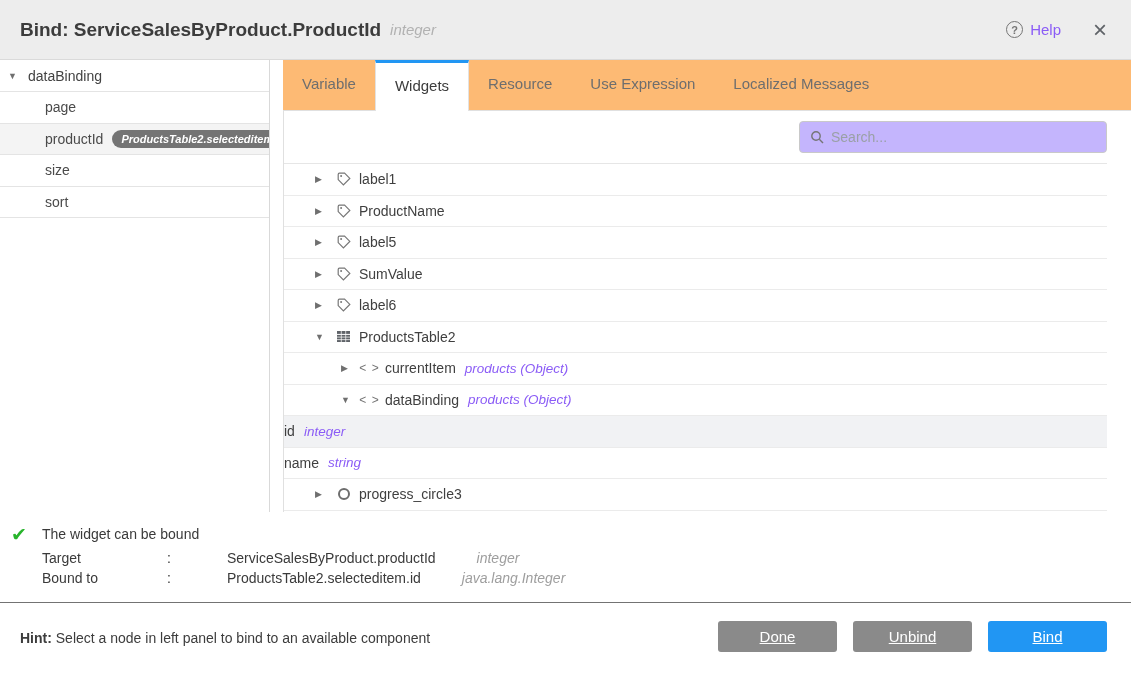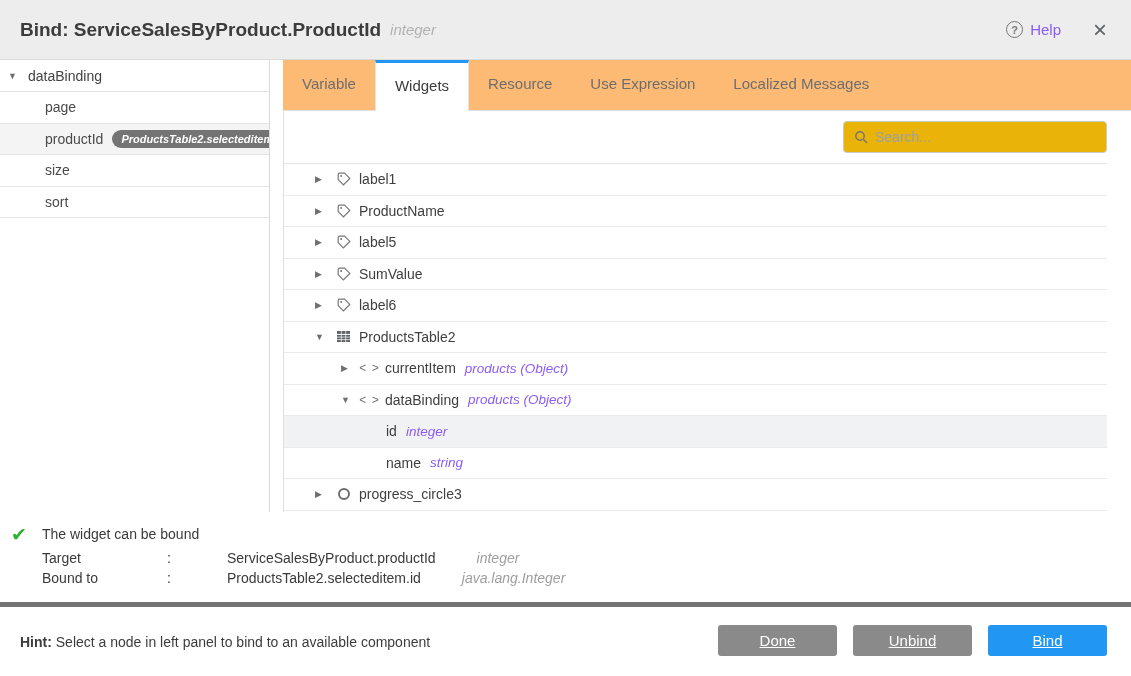--- a/index.html
+++ b/index.html
@@ -60,57 +60,57 @@
     border-top:3px solid #2196f3; line-height:45px;
     border-left:1px solid #e2e2e2; border-right:1px solid #e2e2e2;
     z-index:2; height:51px;
   }
   .panel {
     position:absolute; top:50px; left:0; right:0; bottom:0;
     background:#fff; border-left:1px solid #e0e0e0; border-top:1px solid #e0e0e0;
   }
   .search-row { height:52px; position:relative; }
   .search-box {
-    position:absolute; right:24px; top:10px; width:264px; height:32px;
-    border:1px solid #c9c9c9; border-radius:4px; background:#eab308;
+    position:absolute; right:24px; top:10px; width:308px; height:32px;
+    border:1px solid #c9c9c9; border-radius:4px; background:#c4b5fd;
     display:flex; align-items:center; padding:0 10px; gap:7px;
   }
   .search-box input {
     border:none; outline:none; flex:1; font-size:14px; color:#4a4a4a;
     font-family:"Liberation Sans", sans-serif; background:transparent;
   }
   .search-box input::placeholder { color:#9aa0a6; }
 
   
   .tree { border-top:1px solid #e6e6e6; margin-right:24px; }
   .trow {
     height:31.5px; border-bottom:1px solid #ebebeb;
     display:flex; align-items:center; font-size:14px; color:#3f3f3f; cursor:pointer;
   }
   .trow.lvl0 { padding-left:31px; }
   .trow.lvl1 { padding-left:57px; }
-  .trow.lvl2 { padding-left:102px; }
+  .trow.lvl2 { }
   .trow.selected { background:#f1f2f4; }
   .arrow { font-size:9px; color:#6f6f6f; width:13px; margin-right:7px; flex-shrink:0; }
   .ticon { width:17px; margin-right:7px; display:flex; align-items:center; justify-content:center; flex-shrink:0; }
   .obj-icon { font-size:12px; color:#757575; letter-spacing:1px; white-space:nowrap; }
   .ttype { font-size:13.5px; font-style:italic; color:#8b5cf6; margin-left:9px; }
 
   
   .status { position:absolute; top:512px; left:0; right:0; height:90px; background:#fff; }
   .check { position:absolute; left:11px; top:11px; font-size:19px; color:#28b42c; }
   .status-lines { position:absolute; left:42px; top:14px; }
   .status-msg { font-size:14px; color:#3a3a3a; margin-bottom:6px; }
   .status-row { display:flex; font-size:14px; color:#3a3a3a; height:20px; align-items:center;gap:32px; }
   .status-label { width:93px; }
   .status-colon { width:28px; }
   .status-type { font-style:italic; color:#9e9e9e; margin-left:9px; }
 
   
-  .footer { position:absolute; top:602px; left:0; right:0; bottom:0; border-top:5px solid #737373; background:#fff; }
+  .footer { position:absolute; top:602px; left:0; right:0; bottom:0; border-top:1px solid #737373; background:#fff; }
   .hint { position:absolute; left:20px; top:27px; font-size:14px; color:#3c3c3c; }
   .hint b { font-weight:bold; }
   .btns { position:absolute; right:24px; top:18px; display:flex; gap:16px; }
   .btn {
     width:119px; height:31px; border:none; border-radius:3px;
     font-size:15px; color:#ffffff; cursor:pointer;
     font-family:"Liberation Sans", sans-serif;
     text-decoration:underline;
   }
   .btn.gray { background:#8a8a8a; }

